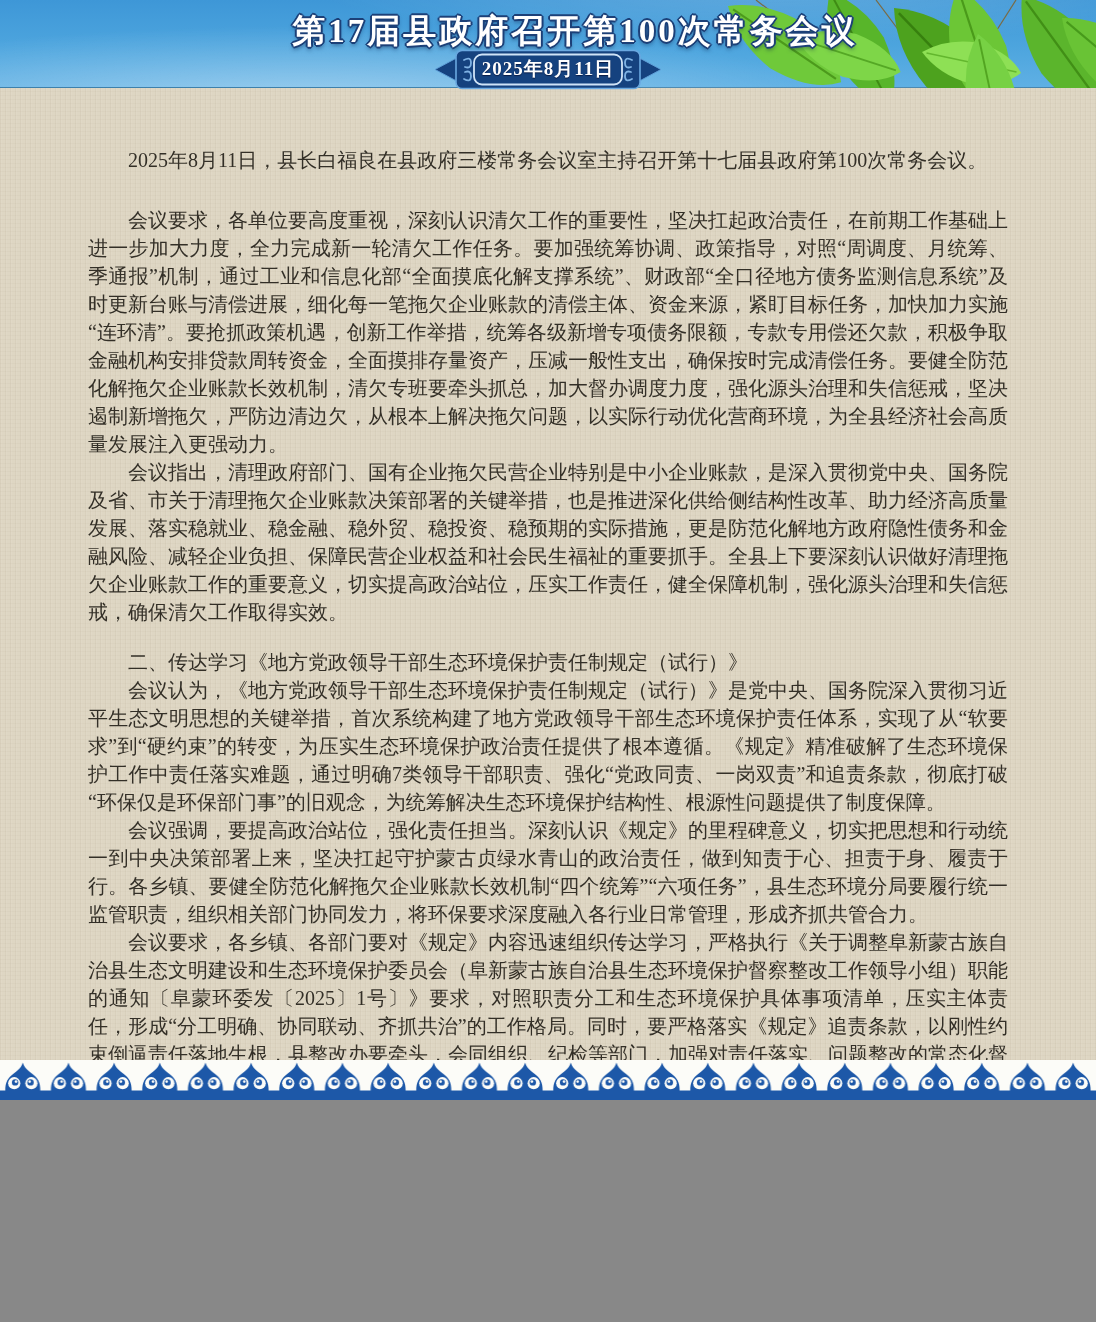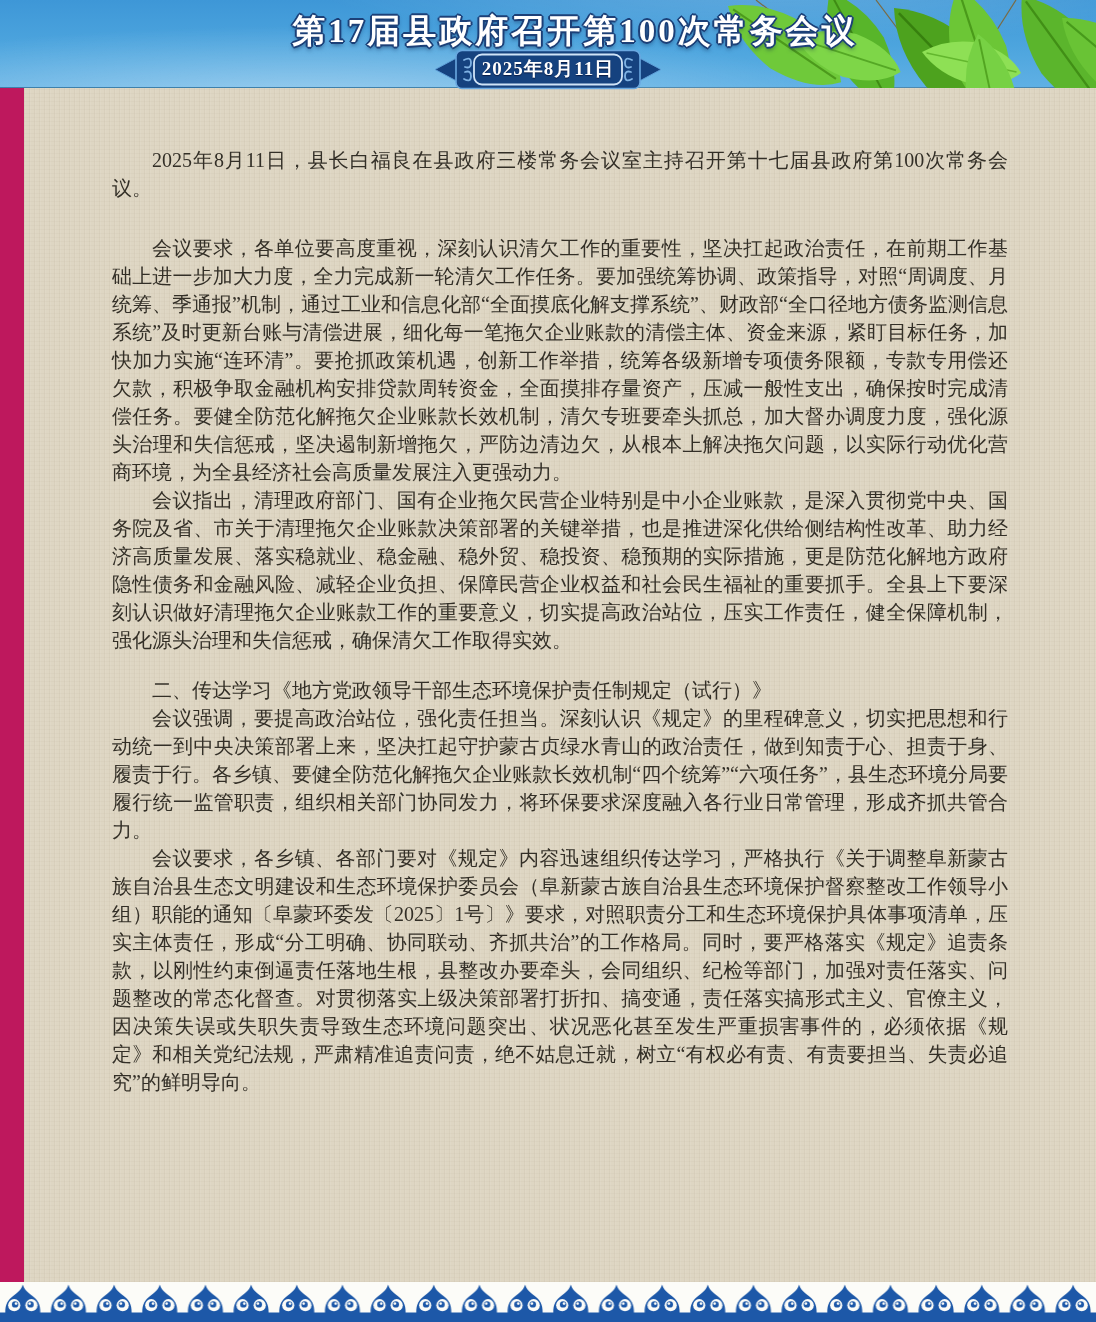--- a/index.html
+++ b/index.html
@@ -1,23 +1,23 @@
 <!DOCTYPE html>
 <html lang="zh"><head>
 <meta charset="utf-8">
 <style>
   * { margin: 0; padding: 0; box-sizing: border-box; }
   html,body { background:#888; }
   .page {
     position: relative;
     width: 1096px;
-    height: 1322px;
+    height: 1100px;
     margin: 0 auto;
     overflow: hidden;
-    background: #be185d;
+    background: #a3a3a3;
     font-family: "Liberation Serif", "DejaVu Serif", serif;
   }
 
   
   .banner {
     position: absolute; top:0; left:0;
     width: 100%; height: 88px;
     background:
       radial-gradient(90% 160% at 28% 118%, rgba(255,255,255,.38) 0%, rgba(255,255,255,0) 55%),
       radial-gradient(70% 120% at 70% -20%, rgba(255,255,255,.20) 0%, rgba(255,255,255,0) 60%),
@@ -55,21 +55,20 @@
 
   
   .paper {
     position: absolute; top: 88px; bottom: 40px; left: 0; right: 0;
     background-color: #ded6c3;
     background-image:
       repeating-linear-gradient(90deg, rgba(120,100,70,.055) 0 1px, rgba(255,255,255,.05) 1px 2px, rgba(0,0,0,0) 2px 5px),
       repeating-linear-gradient(0deg, rgba(120,100,70,.035) 0 1px, rgba(0,0,0,0) 1px 4px);
     padding: 58px 88px 0 88px;
     color: #332f27;
-    margin-left: 24px;
   }
   .paper p, .paper h2 {
     font-size: 20px;
     line-height: 28px;
     font-weight: normal;
     text-indent: 2em;
     text-align: justify;
   }
   .gap-large { height: 32px; }
   .gap-section { height: 22px; }
@@ -165,20 +164,21 @@
     <p>2025年8月11日，县长白福良在县政府三楼常务会议室主持召开第十七届县政府第100次常务会议。</p>
 
     <div class="gap-large"></div>
 
     <p>会议要求，各单位要高度重视，深刻认识清欠工作的重要性，坚决扛起政治责任，在前期工作基础上进一步加大力度，全力完成新一轮清欠工作任务。要加强统筹协调、政策指导，对照“周调度、月统筹、季通报”机制，通过工业和信息化部“全面摸底化解支撑系统”、财政部“全口径地方债务监测信息系统”及时更新台账与清偿进展，细化每一笔拖欠企业账款的清偿主体、资金来源，紧盯目标任务，加快加力实施“连环清”。要抢抓政策机遇，创新工作举措，统筹各级新增专项债务限额，专款专用偿还欠款，积极争取金融机构安排贷款周转资金，全面摸排存量资产，压减一般性支出，确保按时完成清偿任务。要健全防范化解拖欠企业账款长效机制，清欠专班要牵头抓总，加大督办调度力度，强化源头治理和失信惩戒，坚决遏制新增拖欠，严防边清边欠，从根本上解决拖欠问题，以实际行动优化营商环境，为全县经济社会高质量发展注入更强动力。</p>
     <p>会议指出，清理政府部门、国有企业拖欠民营企业特别是中小企业账款，是深入贯彻党中央、国务院及省、市关于清理拖欠企业账款决策部署的关键举措，也是推进深化供给侧结构性改革、助力经济高质量发展、落实稳就业、稳金融、稳外贸、稳投资、稳预期的实际措施，更是防范化解地方政府隐性债务和金融风险、减轻企业负担、保障民营企业权益和社会民生福祉的重要抓手。全县上下要深刻认识做好清理拖欠企业账款工作的重要意义，切实提高政治站位，压实工作责任，健全保障机制，强化源头治理和失信惩戒，确保清欠工作取得实效。</p>
 
     <div class="gap-section"></div>
 
     <h2>二、传达学习《地方党政领导干部生态环境保护责任制规定（试行）》</h2>
+    <p>会议认为，《地方党政领导干部生态环境保护责任制规定（试行）》是党中央、国务院深入贯彻习近平生态文明思想的关键举措，首次系统构建了地方党政领导干部生态环境保护责任体系，实现了从“软要求”到“硬约束”的转变，为压实生态环境保护政治责任提供了根本遵循。《规定》精准破解了生态环境保护工作中责任落实难题，通过明确7类领导干部职责、强化“党政同责、一岗双责”和追责条款，彻底打破“环保仅是环保部门事”的旧观念，为统筹解决生态环境保护结构性、根源性问题提供了制度保障。</p>
     <p>会议强调，要提高政治站位，强化责任担当。深刻认识《规定》的里程碑意义，切实把思想和行动统一到中央决策部署上来，坚决扛起守护蒙古贞绿水青山的政治责任，做到知责于心、担责于身、履责于行。各乡镇、要健全防范化解拖欠企业账款长效机制“四个统筹”“六项任务”，县生态环境分局要履行统一监管职责，组织相关部门协同发力，将环保要求深度融入各行业日常管理，形成齐抓共管合力。</p>
     <p>会议要求，各乡镇、各部门要对《规定》内容迅速组织传达学习，严格执行《关于调整阜新蒙古族自治县生态文明建设和生态环境保护委员会（阜新蒙古族自治县生态环境保护督察整改工作领导小组）职能的通知〔阜蒙环委发〔2025〕1号〕》要求，对照职责分工和生态环境保护具体事项清单，压实主体责任，形成“分工明确、协同联动、齐抓共治”的工作格局。同时，要严格落实《规定》追责条款，以刚性约束倒逼责任落地生根，县整改办要牵头，会同组织、纪检等部门，加强对责任落实、问题整改的常态化督查。对贯彻落实上级决策部署打折扣、搞变通，责任落实搞形式主义、官僚主义，因决策失误或失职失责导致生态环境问题突出、状况恶化甚至发生严重损害事件的，必须依据《规定》和相关党纪法规，严肃精准追责问责，绝不姑息迁就，树立“有权必有责、有责要担当、失责必追究”的鲜明导向。</p>
   </main>
 
   <footer class="footer-border">
     <svg width="1096" height="40" viewBox="0 0 1096 40" aria-hidden="true">
       <defs>
         <pattern id="mgb" width="45.6667" height="40" patternUnits="userSpaceOnUse">
           <rect width="45.6667" height="40" fill="#fcfcf8"></rect>
 

